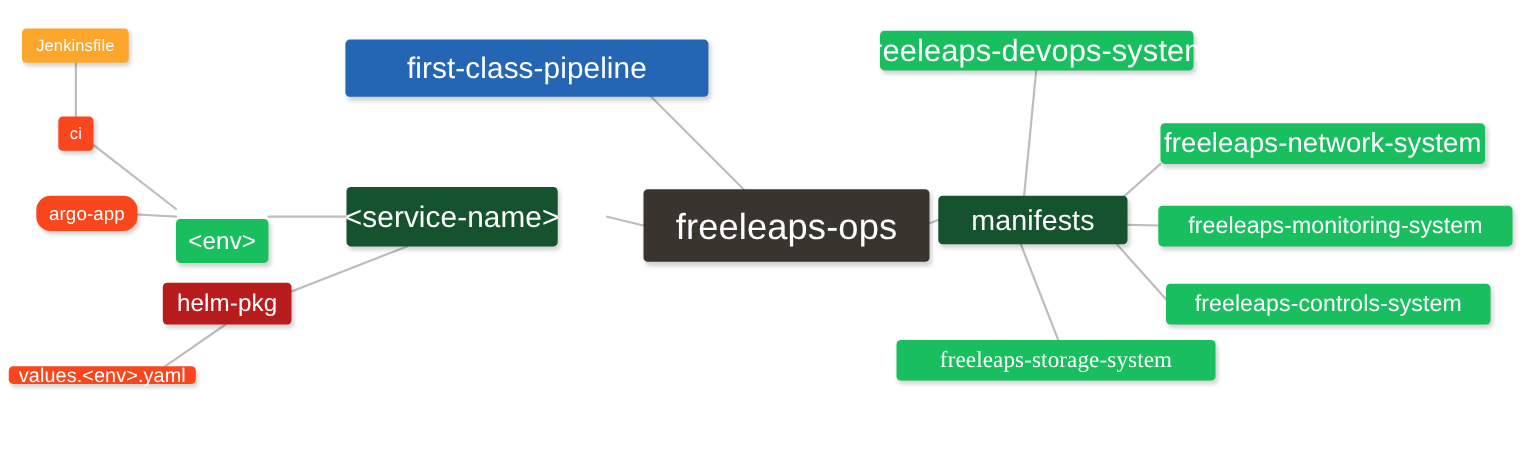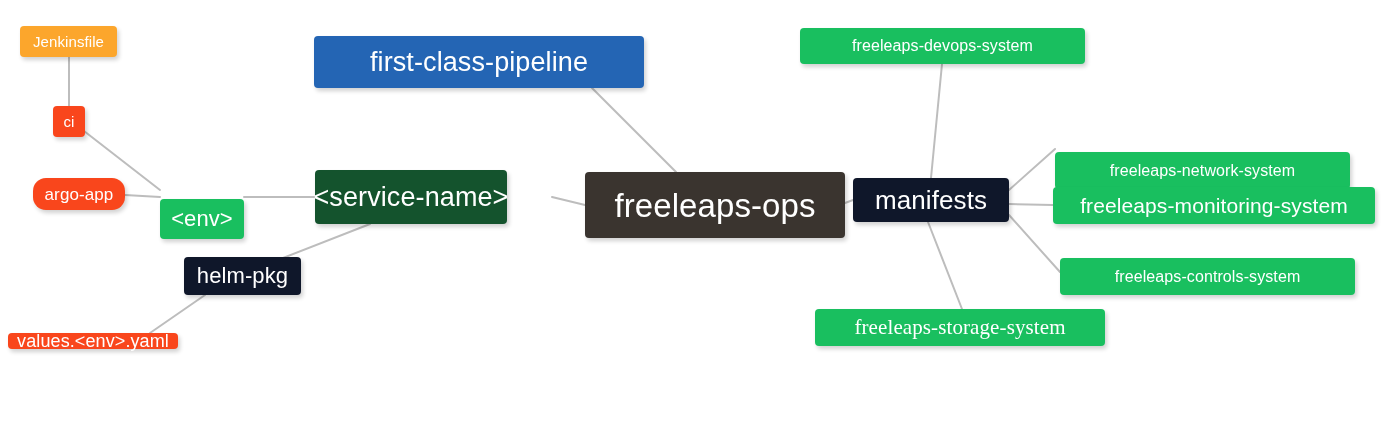--- a/index.html
+++ b/index.html
@@ -65,50 +65,50 @@
   <div id="nodes">
       <div class="node" style="left: 585px; top: 172px; width: 260px; height: 66px; background: rgb(58, 52, 47); font-size: 33px; color: rgb(255, 255, 255);">
         <span>freeleaps-ops</span>
       </div>
       <div class="node" style="left: 315px; top: 170px; width: 192px; height: 54px; background: #14532d; font-size: 27px; color: rgb(255, 255, 255);">
         <span>&lt;service-name&gt;</span>
       </div>
       <div class="node" style="left: 314px; top: 36px; width: 330px; height: 52px; background: rgb(36, 101, 180); font-size: 27px; color: rgb(255, 255, 255);">
         <span>first-class-pipeline</span>
       </div>
-      <div class="node" style="left: 853px; top: 178px; width: 156px; height: 44px; background: #0f172a; font-size: 26px; color: rgb(255, 255, 255);">
+      <div class="node" style="left: 853px; top: 178px; width: 172px; height: 44px; background: #14532d; font-size: 26px; color: rgb(255, 255, 255);">
         <span>manifests</span>
       </div>
       <div class="node" style="left: 160px; top: 177px; width: 84px; height: 40px; background: rgb(25, 191, 95); font-size: 22px; color: rgb(255, 255, 255); margin-top: 22px;">
         <span>&lt;env&gt;</span>
       </div>
-      <div class="node" style="left: 148px; top: 257px; width: 117px; height: 38px; background: #0f172a; font-size: 22px; color: rgb(255, 255, 255); margin-left: 36px;">
+      <div class="node" style="left: 148px; top: 257px; width: 117px; height: 38px; background: #b91c1c; font-size: 22px; color: rgb(255, 255, 255);">
         <span>helm-pkg</span>
       </div>
       <div class="node" style="left: 20px; top: 26px; width: 97px; height: 31px; background: rgb(252, 166, 44); font-size: 15px; color: rgb(255, 255, 255);">
         <span>Jenkinsfile</span>
       </div>
       <div class="node" style="left: 53px; top: 106px; width: 32px; height: 31px; background: rgb(249, 70, 28); font-size: 15px; color: rgb(255, 255, 255);">
         <span>ci</span>
       </div>
       <div class="node" style="left: 33px; top: 178px; width: 92px; height: 32px; background: rgb(249, 70, 28); font-size: 17px; color: rgb(255, 255, 255); border-radius: 13px;">
         <span>argo-app</span>
       </div>
       <div class="node" style="left: 8px; top: 333px; width: 170px; height: 16px; background: rgb(249, 70, 28); font-size: 18px; color: rgb(255, 255, 255);">
         <span>values.&lt;env&gt;.yaml</span>
       </div>
-      <div class="node" style="left: 800px; top: 28px; width: 285px; height: 36px; background: rgb(25, 191, 95); font-size: 16px; color: rgb(255, 255, 255);">
+      <div class="node" style="left: 800px; top: 28px; width: 285px; height: 36px; background: rgb(25, 191, 95); font-size: 28px; color: rgb(255, 255, 255);">
         <span>freeleaps-devops-system</span>
       </div>
-      <div class="node" style="left: 1055px; top: 112px; width: 295px; height: 37px; background: rgb(25, 191, 95); font-size: 16px; color: rgb(255, 255, 255); margin-top: 40px;">
+      <div class="node" style="left: 1055px; top: 112px; width: 295px; height: 37px; background: rgb(25, 191, 95); font-size: 25px; color: rgb(255, 255, 255);">
         <span>freeleaps-network-system</span>
       </div>
       <div class="node" style="left: 1053px; top: 187px; width: 322px; height: 37px; background: rgb(25, 191, 95); font-size: 21px; color: rgb(255, 255, 255);">
         <span>freeleaps-monitoring-system</span>
       </div>
-      <div class="node" style="left: 1060px; top: 258px; width: 295px; height: 37px; background: rgb(25, 191, 95); font-size: 16px; color: rgb(255, 255, 255);">
+      <div class="node" style="left: 1060px; top: 258px; width: 295px; height: 37px; background: rgb(25, 191, 95); font-size: 21px; color: rgb(255, 255, 255);">
         <span>freeleaps-controls-system</span>
       </div>
       <div class="node" style="left: 815px; top: 309px; width: 290px; height: 37px; background: rgb(25, 191, 95); font-size: 21px; color: rgb(255, 255, 255); font-family: Liberation Serif, serif;">
         <span>freeleaps-storage-system</span>
       </div>
     </div>
 </div>
 
 </body></html>

